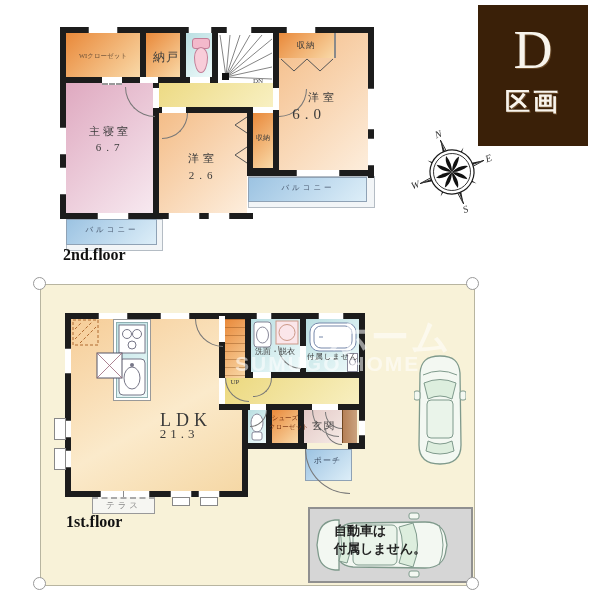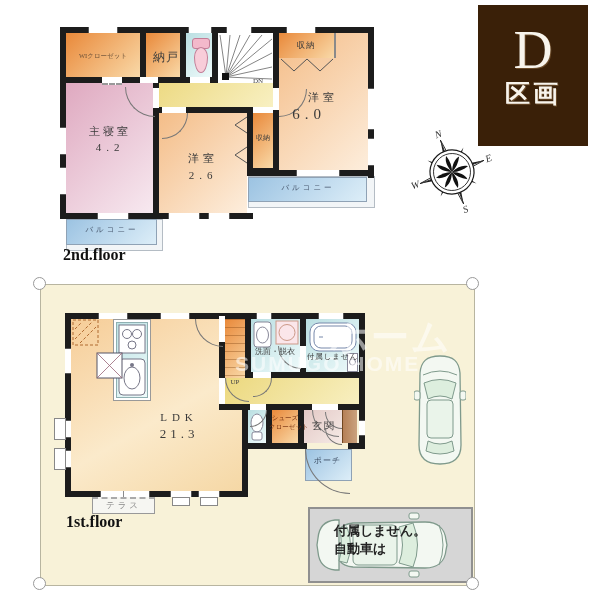--- a/index.html
+++ b/index.html
@@ -117,31 +117,31 @@
   <div class="arc arc-bl" style="left:125px;top:87px;width:29px;height:29px"></div>
   <div class="arc arc-br" style="left:279px;top:89px;width:27px;height:27px"></div>
   <div class="arc arc-br" style="left:162px;top:113px;width:25px;height:25px"></div>
 
   <div class="lbl" style="left:68px;top:52px;width:70px;font-size:6.5px;color:#6a5038;letter-spacing:0">WIクローゼット</div>
   <div class="lbl" style="left:146px;top:51px;width:40px;font-size:12px;letter-spacing:1px">納戸</div>
   <div class="lbl" style="left:285px;top:41px;width:42px;font-size:8.5px;letter-spacing:1px">収納</div>
   <div class="lbl" style="left:293px;top:91px;width:60px;font-size:11px;letter-spacing:4px">洋室</div>
   <div class="lbl" style="left:279px;top:106px;width:60px;font-size:15px;letter-spacing:5px">6.0</div>
   <div class="lbl" style="left:80px;top:125px;width:60px;font-size:11px;letter-spacing:3px">主寝室</div>
-  <div class="lbl" style="left:80px;top:141px;width:60px;font-size:11px;letter-spacing:5px">4.2</div>
+  <div class="lbl" style="left:80px;top:141px;width:60px;font-size:11px;letter-spacing:5px">6.7</div>
   <div class="lbl" style="left:173px;top:152px;width:60px;font-size:11px;letter-spacing:4px">洋室</div>
   <div class="lbl" style="left:173px;top:169px;width:60px;font-size:11px;letter-spacing:5px">2.6</div>
   <div class="lbl" style="left:249px;top:135px;width:28px;font-size:7px;letter-spacing:0">収納</div>
   <div class="lbl" style="left:268px;top:184px;width:80px;font-size:7.5px;color:#4a5a70;letter-spacing:3px">バルコニー</div>
   <div class="lbl" style="left:72px;top:226px;width:80px;font-size:7.5px;color:#4a5a70;letter-spacing:3px">バルコニー</div>
   <div class="lbl" style="left:63px;top:246px;width:80px;font-size:16px;font-weight:bold;color:#111;text-align:left">2nd.floor</div>
 
   <div class="abs" style="left:478px;top:5px;width:110px;height:141px;background:#3a2008;text-align:center">
     <div style="color:#f8f4ec;font-size:54px;line-height:1;margin-top:18px;text-shadow:1px 1px 0 #6a4a28">D</div>
-    <div style="color:#f8f4ec;font-size:25px;font-weight:bold;margin-top:0;letter-spacing:3px;text-shadow:1px 1px 0 #6a4a28">区画</div>
+    <div style="color:#f8f4ec;font-size:25px;font-weight:bold;margin-top:8px;letter-spacing:3px;text-shadow:1px 1px 0 #6a4a28">区画</div>
   </div>
 
   <svg class="abs" style="left:407px;top:127px" width="90" height="90" viewBox="0 0 90 90">
     <g transform="rotate(-20 45 45)" font-family="Liberation Serif,serif" font-style="italic" font-size="10" fill="#333">
       <g>
         <g>
             <path d="M45,11 L41,37 L45,33 Z" fill="#1a1a1a"></path>
             <path d="M45,11 L49,37 L45,33 Z" fill="#fff" stroke="#1a1a1a" stroke-width="0.8"></path>
           </g>
         <g transform="rotate(90 45 45)">
@@ -299,21 +299,21 @@
   <div class="arc arc-bl" style="left:278px;top:346px;width:22px;height:22px"></div>
   <div class="arc arc-bl" style="left:325px;top:412px;width:16px;height:16px"></div>
   <div class="arc arc-bl" style="left:325px;top:428px;width:16px;height:16px"></div>
   <div class="arc arc-bl" style="left:305px;top:449px;width:44px;height:44px"></div>
 
   <div class="abs" style="left:92px;top:497px;width:63px;height:17px;background:#f6f6f2;border:1px solid #999;box-sizing:border-box;border-top:2px dashed #aaa"></div>
 
   <div class="wm" style="left:235px;top:352px;font-size:21px;font-family:'Liberation Sans',sans-serif">SUMUGO HOME</div>
   <div class="wm" style="left:330px;top:312px;font-size:38px;font-family:'Liberation Sans',sans-serif">ホーム</div>
 
-  <div class="lbl" style="left:148px;top:411px;width:62px;font-size:11px;letter-spacing:5px">LDK</div>
+  <div class="lbl" style="left:155px;top:411px;width:62px;font-size:18px;letter-spacing:5px">LDK</div>
   <div class="lbl" style="left:148px;top:427px;width:62px;font-size:13px;letter-spacing:4px">21.3</div>
   <div class="lbl" style="left:225px;top:379px;width:20px;font-size:7px;color:#444">UP</div>
   <div class="lbl" style="left:250px;top:348px;width:50px;font-size:8px">洗面・脱衣</div>
   <div class="lbl" style="left:306px;top:353px;width:53px;font-size:7.5px;letter-spacing:1px">付属しません</div>
   <div class="lbl" style="left:271px;top:414px;width:28px;font-size:6.5px;color:#7a3412">シューズ</div>
   <div class="lbl" style="left:269px;top:423px;width:32px;font-size:6.5px;color:#7a3412">クローゼット</div>
   <div class="lbl" style="left:306px;top:420px;width:36px;font-size:10px;letter-spacing:2px">玄関</div>
   <div class="lbl" style="left:305px;top:457px;width:45px;font-size:8px;color:#3a4a60;letter-spacing:1px">ポーチ</div>
   <div class="lbl" style="left:92px;top:501px;width:63px;font-size:8.5px;color:#888;letter-spacing:3px">テラス</div>
   <div class="lbl" style="left:66px;top:513px;width:80px;font-size:16px;font-weight:bold;color:#111;text-align:left">1st.floor</div>
@@ -331,22 +331,22 @@
     <path d="M4,34 C4,20 10,13 22,12 L94,11 C107,11 114,18 115,29 L116,34 L115,39 C114,50 107,57 94,57 L22,56 C10,55 4,48 4,34 Z" transform="translate(18,0)" fill="#f3f8f2" stroke="#7f9a8c" stroke-width="1.3"></path>
     <path d="M4,9 C-6,10 -12,16 -13,27 L-14,34 L-13,41 C-12,52 -6,58 4,59 L8,59 L8,9 Z" transform="translate(18,0)" fill="#f3f8f2" stroke="#7f9a8c" stroke-width="1.3"></path>
     <path d="M126,14 Q134,34 126,54" fill="none" stroke="#7f9a8c"></path>
     <path d="M100,12 Q109,34 100,56 L86,52 Q93,34 86,16 Z" fill="#ddeede" stroke="#7f9a8c"></path>
     <rect x="40" y="14" width="44" height="40" rx="5" fill="#eaf4ea" stroke="#7f9a8c"></rect>
     <path d="M34,16 Q41,34 34,52 L26,50 Q31,34 26,18 Z" fill="#ddeede" stroke="#7f9a8c"></path>
     <rect x="96" y="2" width="10" height="6" rx="2" fill="#f3f8f2" stroke="#7f9a8c"></rect>
     <rect x="96" y="60" width="10" height="6" rx="2" fill="#f3f8f2" stroke="#7f9a8c"></rect>
   </svg>
   <div class="abs" style="left:334px;top:522px;width:120px;font-family:'Liberation Sans','DejaVu Sans',sans-serif;color:#222;font-size:13px;font-weight:bold;line-height:1.4">
+    <div>自動車は</div>
     <div>付属しません。</div>
-    <div>自動車は</div>
   </div>
 
   <div class="marker" style="left:33px;top:277px"></div>
   <div class="marker" style="left:466px;top:277px"></div>
   <div class="marker" style="left:33px;top:577px"></div>
   <div class="marker" style="left:466px;top:577px"></div>
 
 </div>
 
 </body></html>

